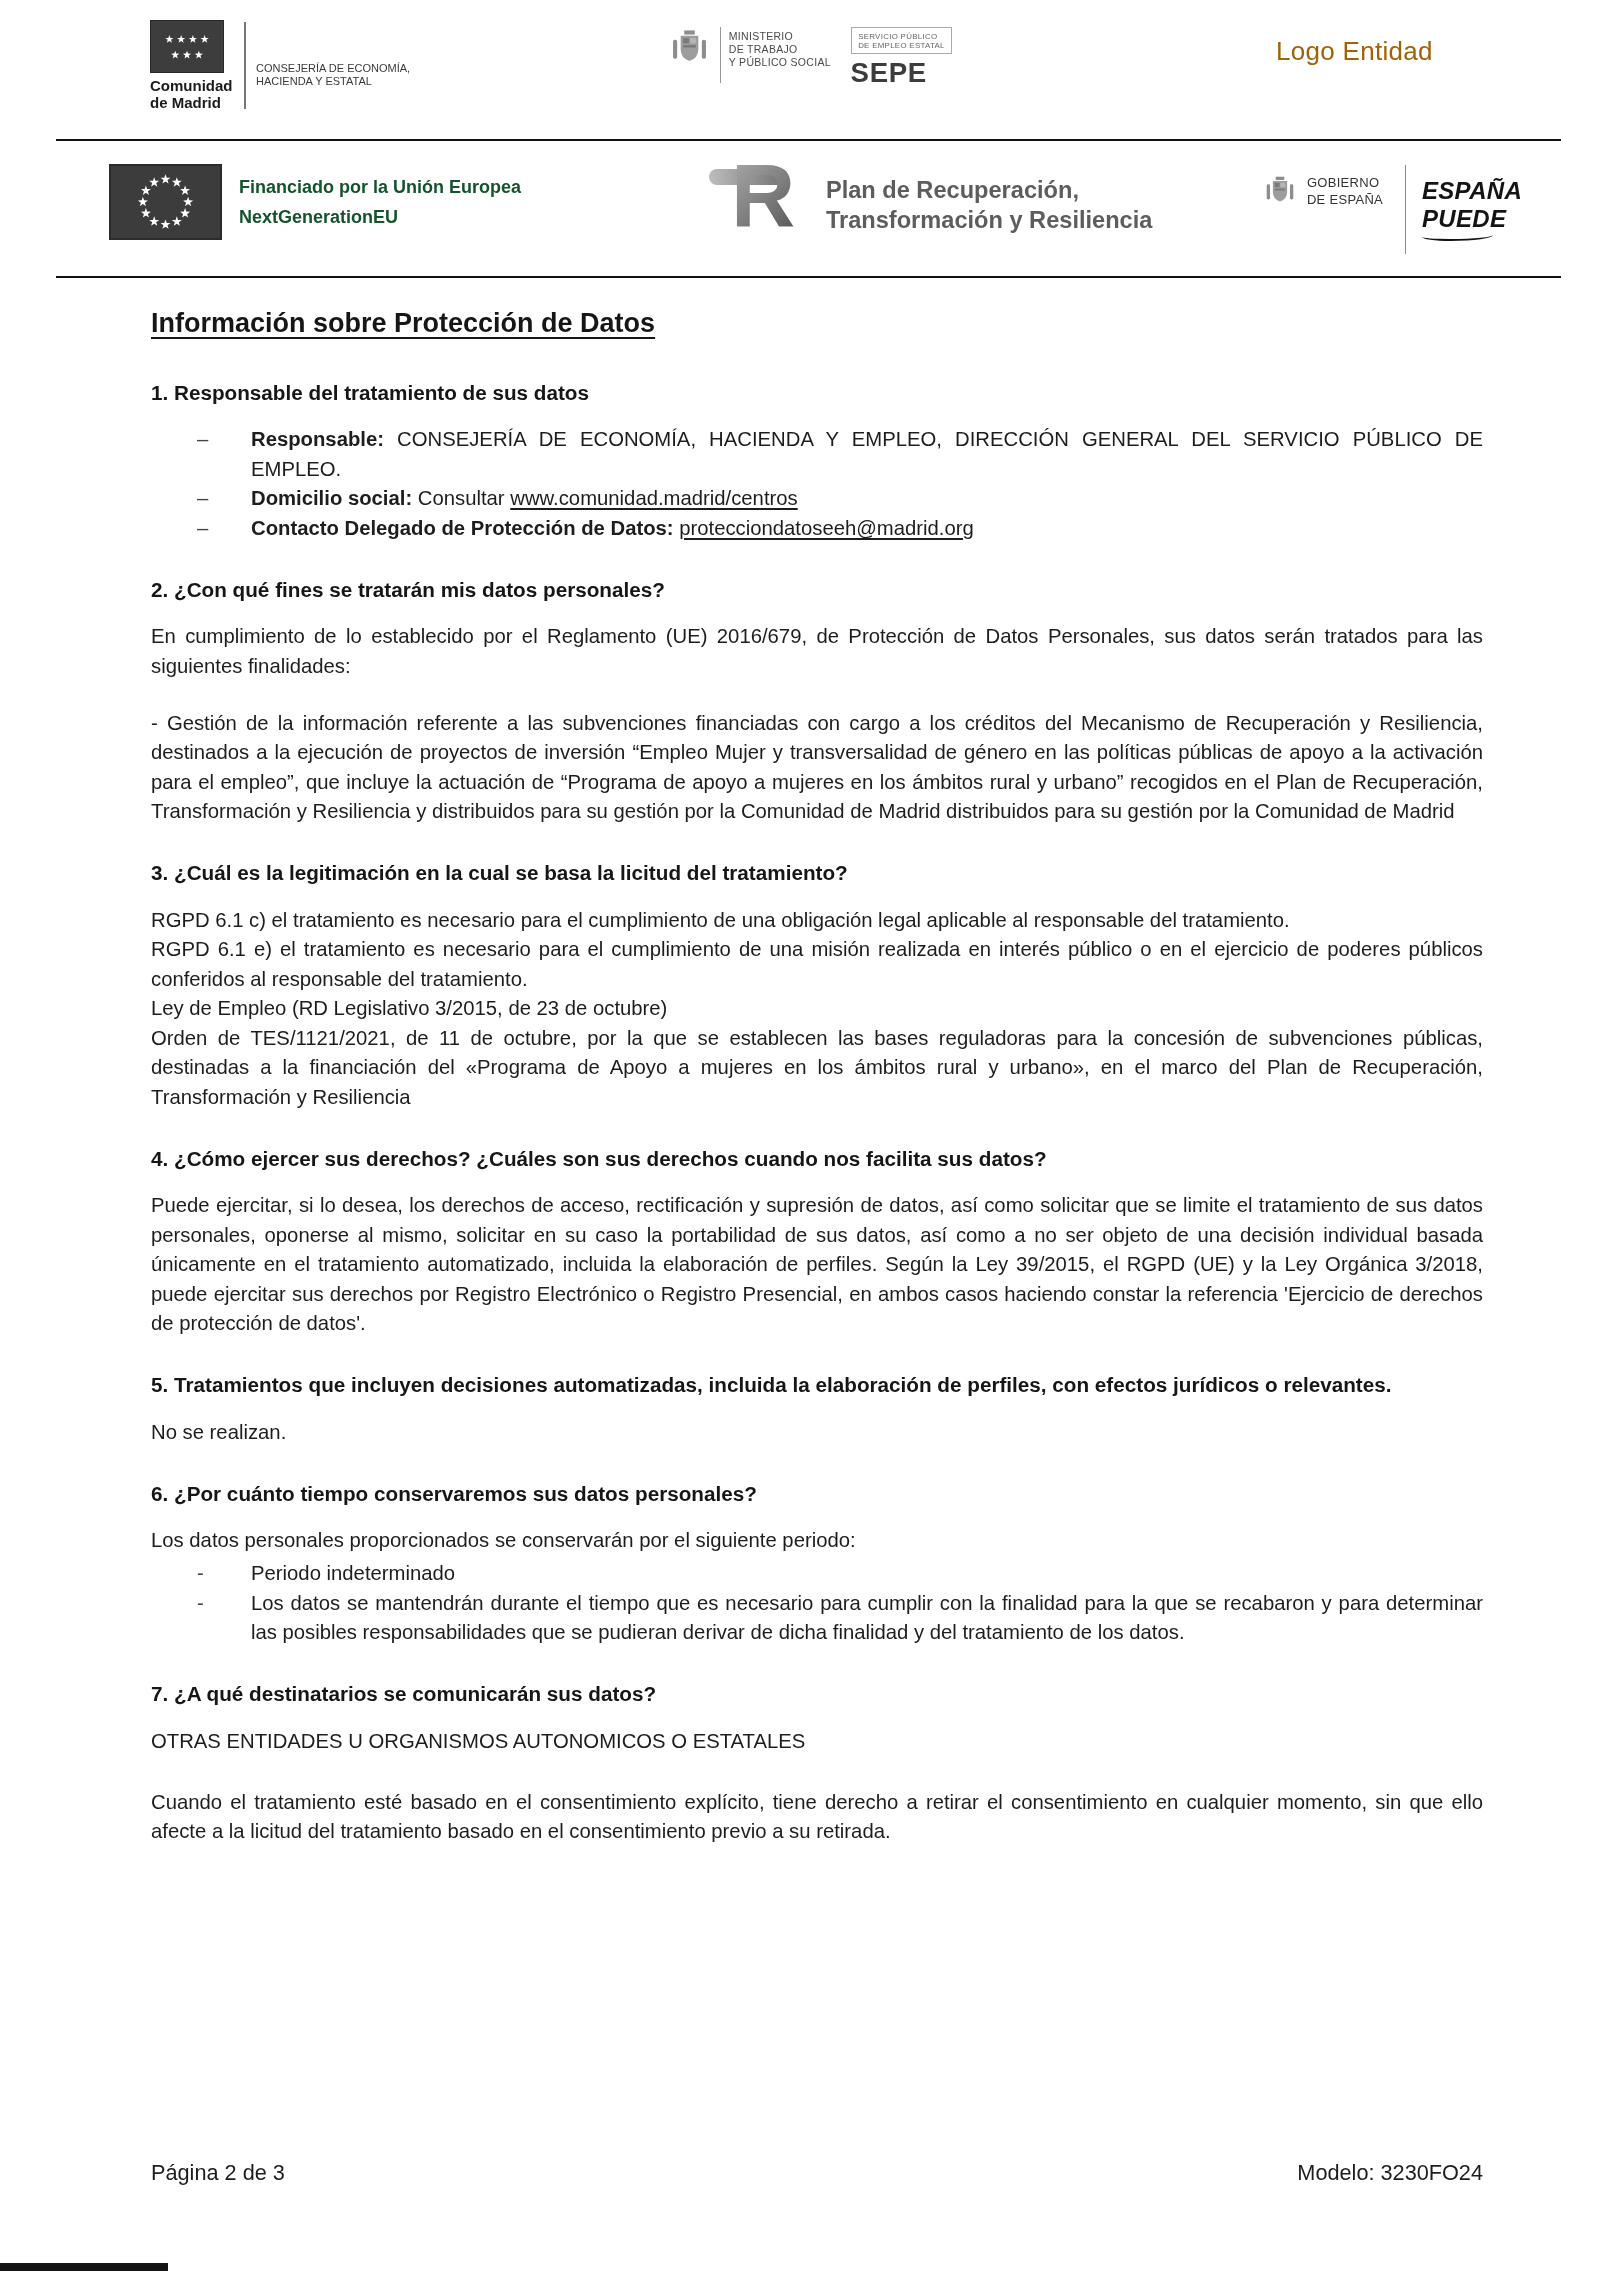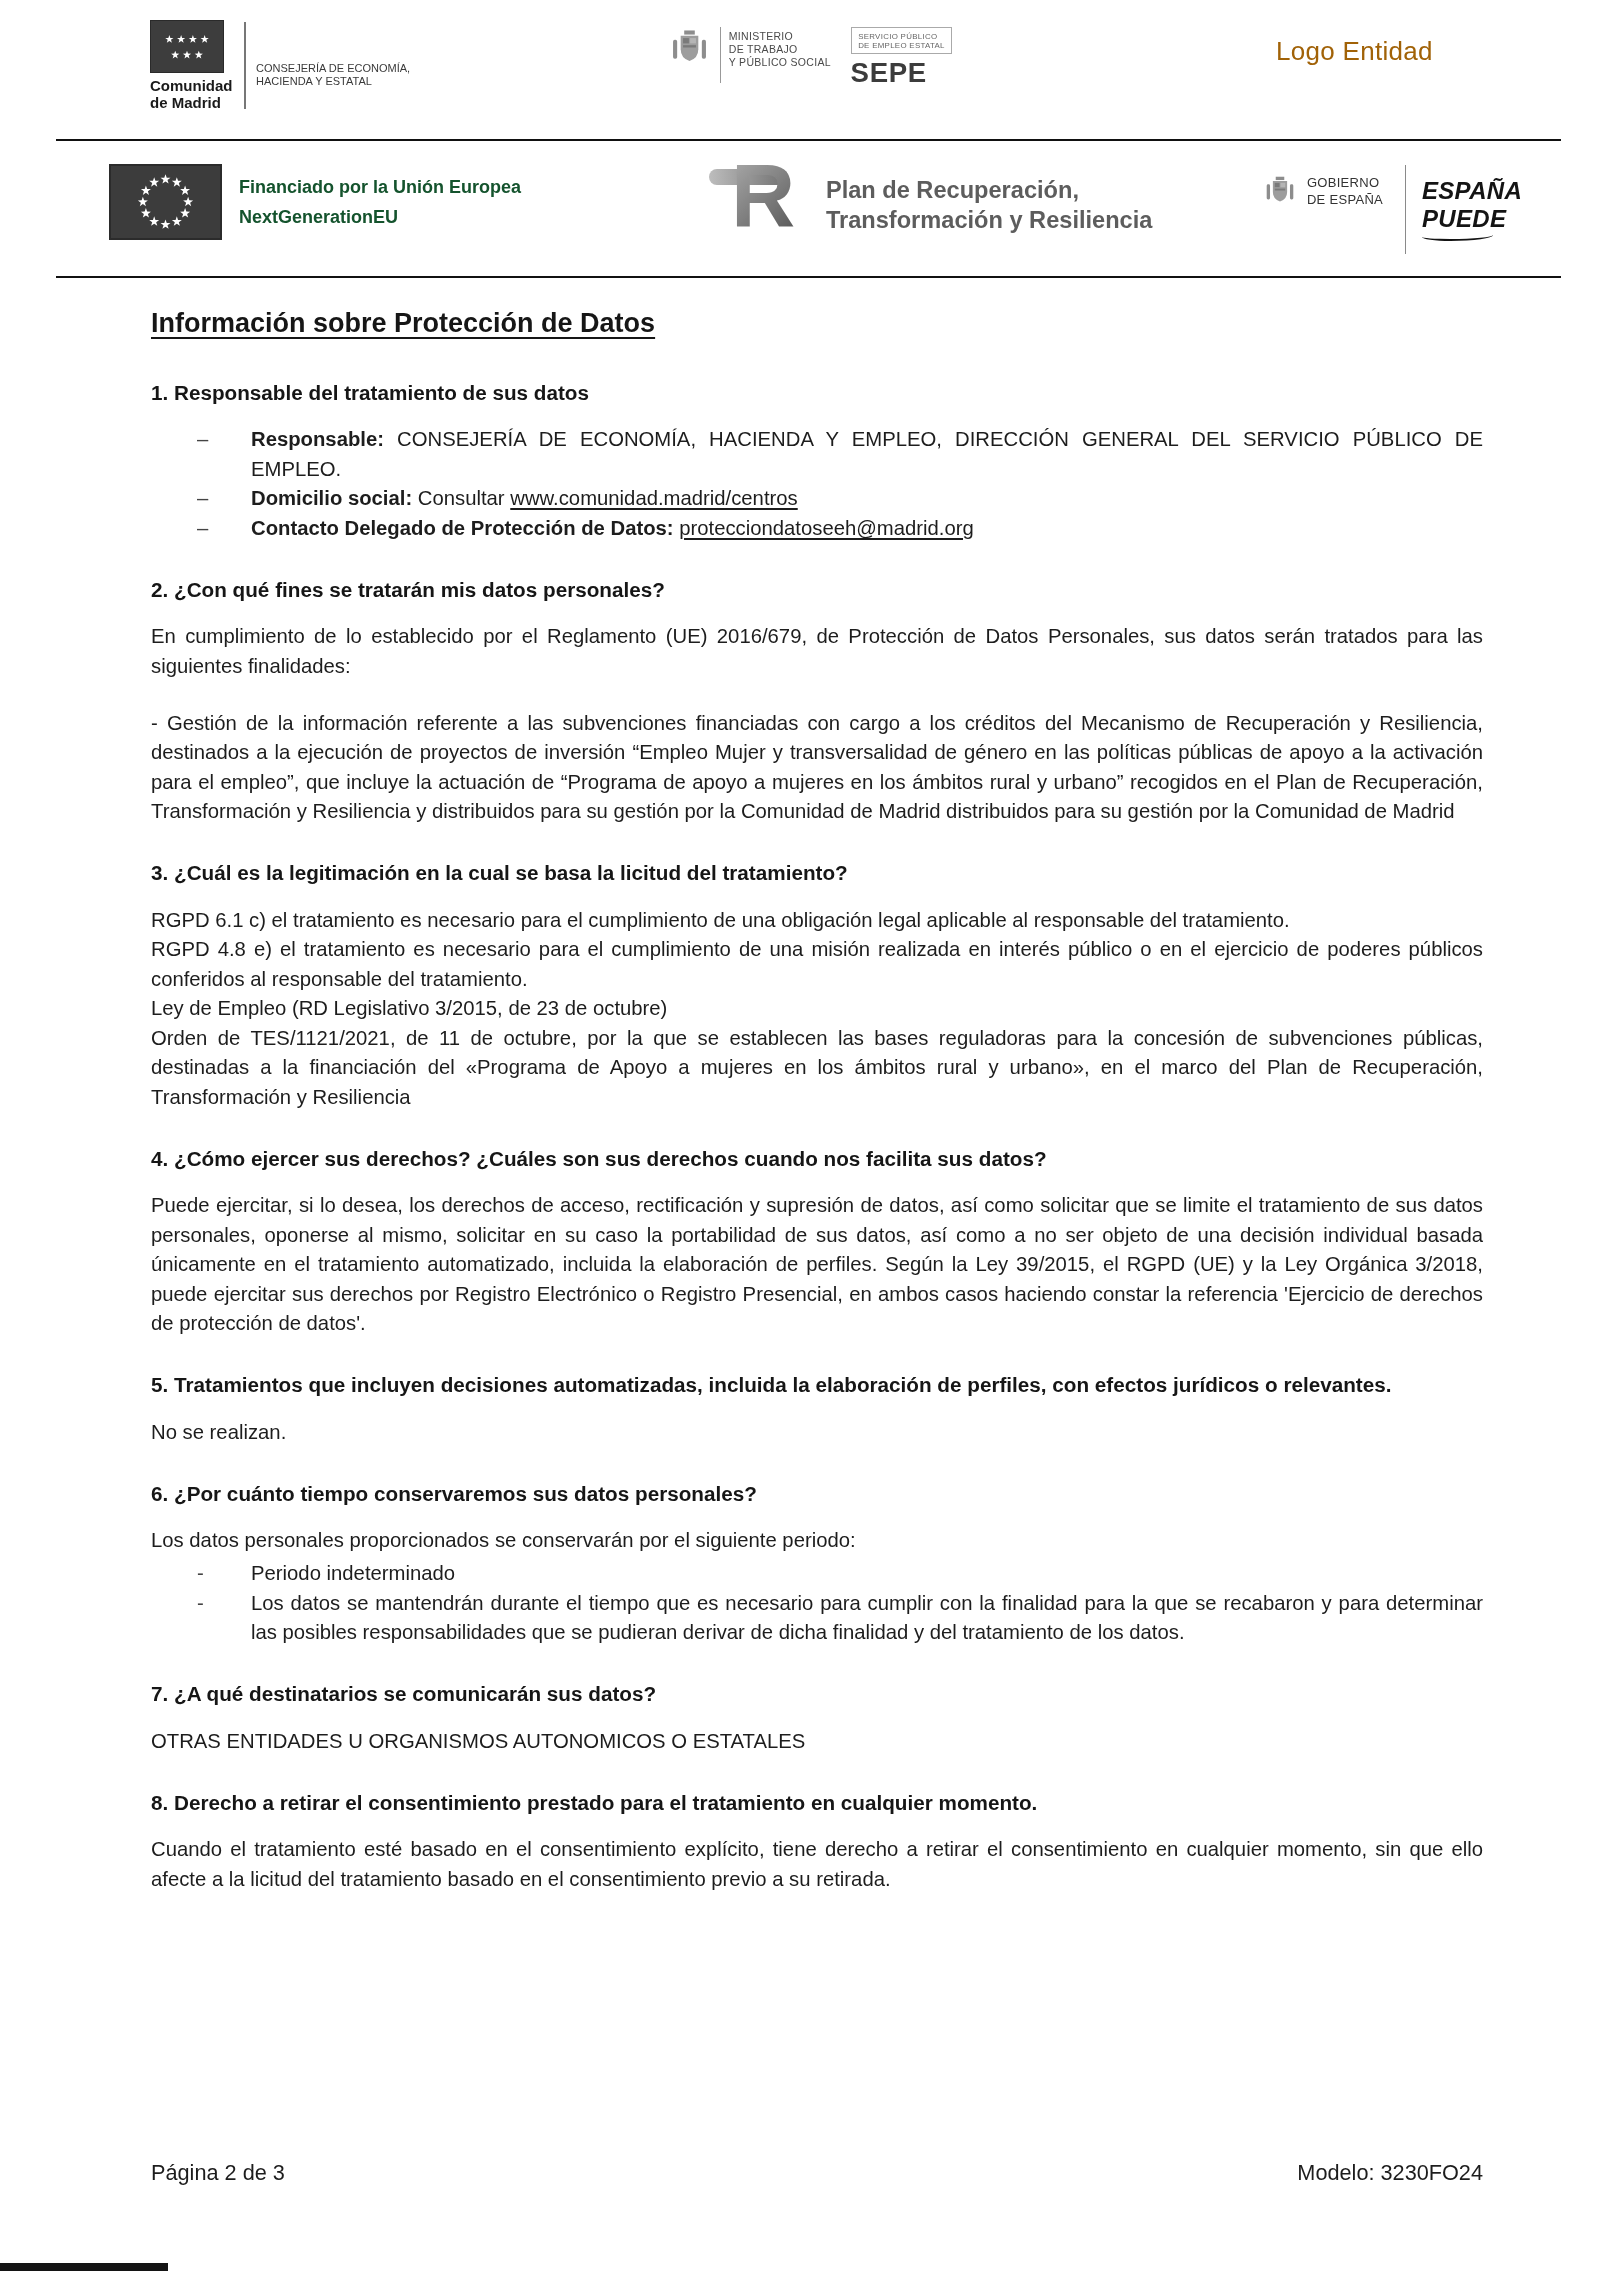--- a/index.html
+++ b/index.html
@@ -228,21 +228,21 @@
     <section class="sec">
       <h2>2. ¿Con qué fines se tratarán mis datos personales?</h2>
       <p class="para">En cumplimiento de lo establecido por el Reglamento (UE) 2016/679, de Protección de Datos Personales, sus datos serán tratados para las siguientes finalidades:</p>
       <p class="para">- Gestión de la información referente a las subvenciones financiadas con cargo a los créditos del Mecanismo de Recuperación y Resiliencia, destinados a la ejecución de proyectos de inversión “Empleo Mujer y transversalidad de género en las políticas públicas de apoyo a la activación para el empleo”, que incluye la actuación de “Programa de apoyo a mujeres en los ámbitos rural y urbano” recogidos en el Plan de Recuperación, Transformación y Resiliencia y distribuidos para su gestión por la Comunidad de Madrid distribuidos para su gestión por la Comunidad de Madrid</p>
     </section>
 
     <section class="sec">
       <h2>3. ¿Cuál es la legitimación en la cual se basa la licitud del tratamiento?</h2>
       <div class="tight">
         <p class="para">RGPD 6.1 c) el tratamiento es necesario para el cumplimiento de una obligación legal aplicable al responsable del tratamiento.</p>
-        <p class="para">RGPD 4.8 e) el tratamiento es necesario para el cumplimiento de una misión realizada en interés público o en el ejercicio de poderes públicos conferidos al responsable del tratamiento.</p>
+        <p class="para">RGPD 6.1 e) el tratamiento es necesario para el cumplimiento de una misión realizada en interés público o en el ejercicio de poderes públicos conferidos al responsable del tratamiento.</p>
         <p class="para">Ley de Empleo (RD Legislativo 3/2015, de 23 de octubre)</p>
         <p class="para">Orden de TES/1121/2021, de 11 de octubre,  por la que se establecen las bases reguladoras para la concesión de subvenciones públicas, destinadas a la financiación del «Programa de Apoyo a mujeres en los ámbitos rural y urbano», en el marco del Plan de Recuperación, Transformación y Resiliencia</p>
       </div>
     </section>
 
     <section class="sec">
       <h2>4. ¿Cómo ejercer sus derechos? ¿Cuáles son sus derechos cuando nos facilita sus datos?</h2>
       <p class="para">Puede ejercitar, si lo desea, los derechos de acceso, rectificación y supresión de datos, así como solicitar que se limite el tratamiento de sus datos personales, oponerse al mismo, solicitar en su caso la portabilidad de sus datos, así como a no ser objeto de una decisión individual basada únicamente en el tratamiento automatizado, incluida la elaboración de perfiles. Según la Ley 39/2015, el RGPD (UE) y la Ley Orgánica 3/2018, puede ejercitar sus derechos por Registro Electrónico o Registro Presencial, en ambos casos haciendo constar la referencia 'Ejercicio de derechos de protección de datos'.</p>
     </section>
 
@@ -265,21 +265,20 @@
         </li>
       </ul>
     </section>
 
     <section class="sec">
       <h2>7. ¿A qué destinatarios se comunicarán sus datos?</h2>
       <p class="para">OTRAS ENTIDADES U ORGANISMOS AUTONOMICOS O ESTATALES</p>
     </section>
 
     <section class="sec">
-      <h2>8. Derecho a retirar el consentimiento prestado para el tratamiento en cualquier momento.</h2>
       <p class="para">Cuando el tratamiento esté basado en el consentimiento explícito, tiene derecho a retirar el consentimiento en cualquier momento, sin que ello afecte a la licitud del tratamiento basado en el consentimiento previo a su retirada.</p>
     </section>
 
   </div>
 
   <div class="footer">
     <div>Página 2 de 3</div>
     <div>Modelo: 3230FO24</div>
   </div>
 

